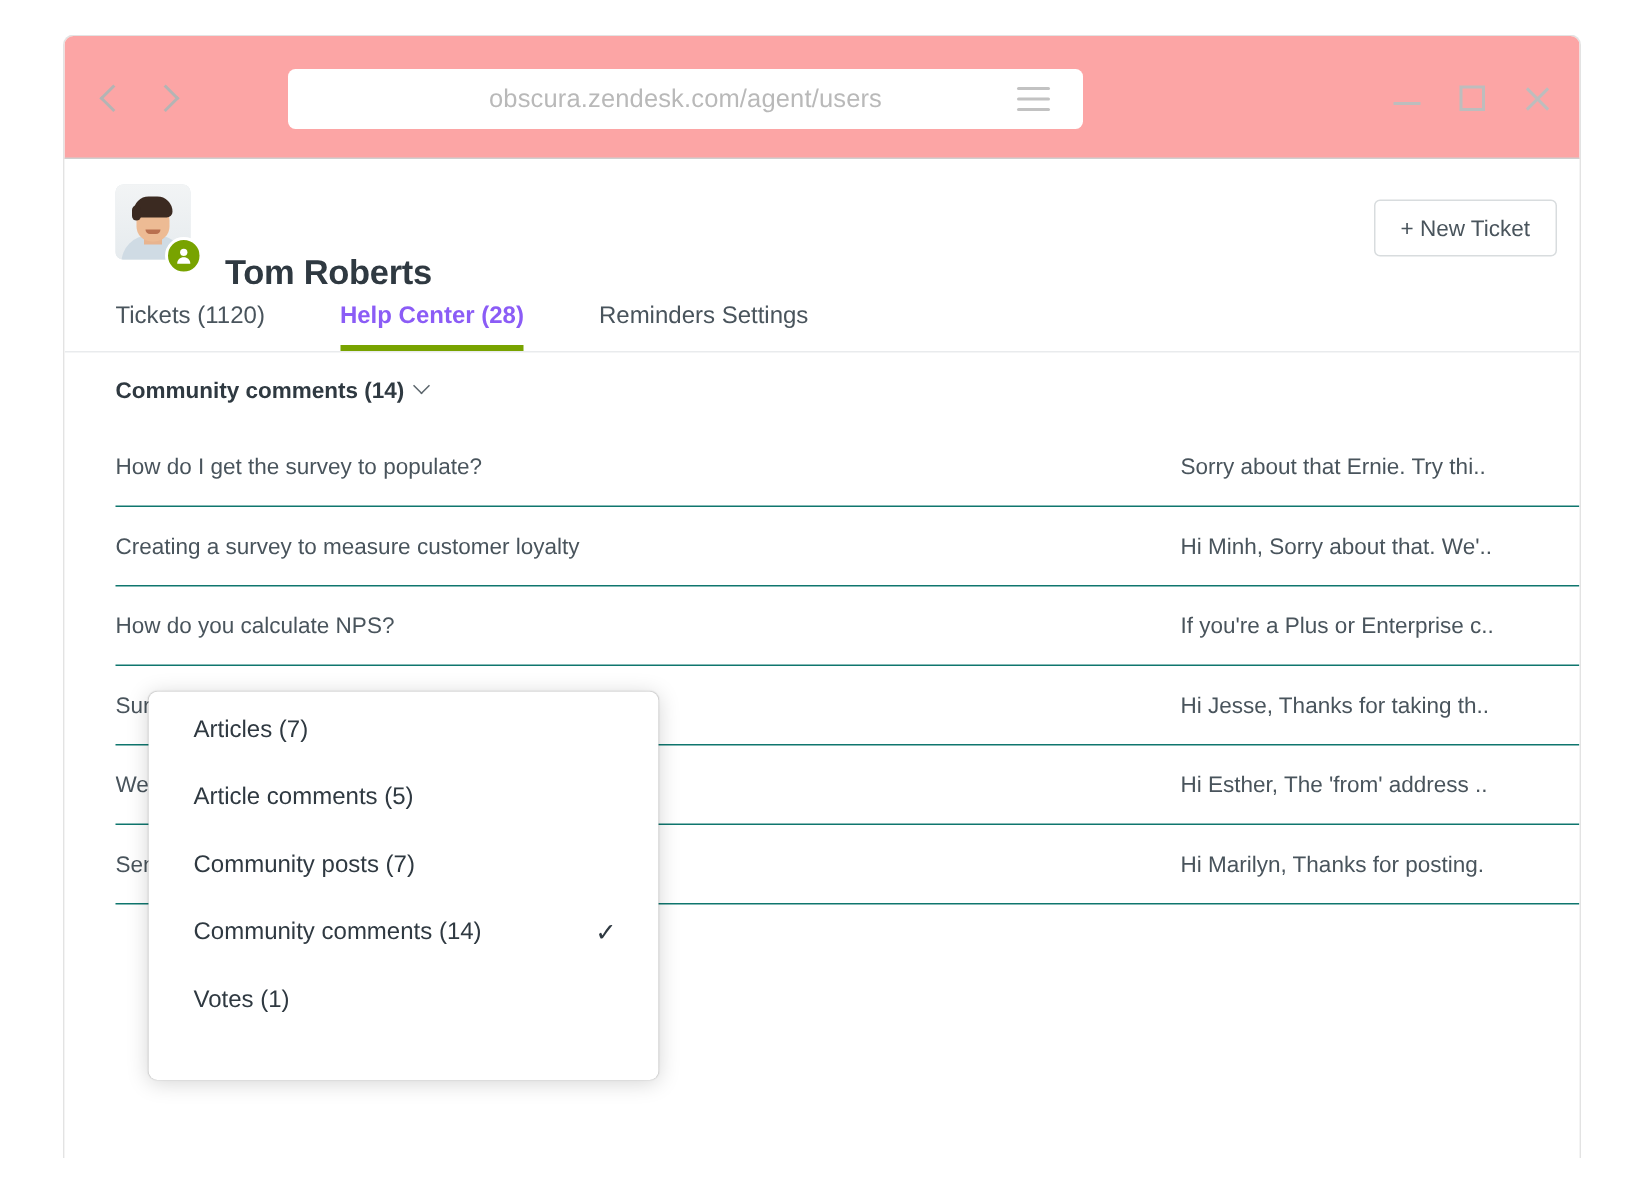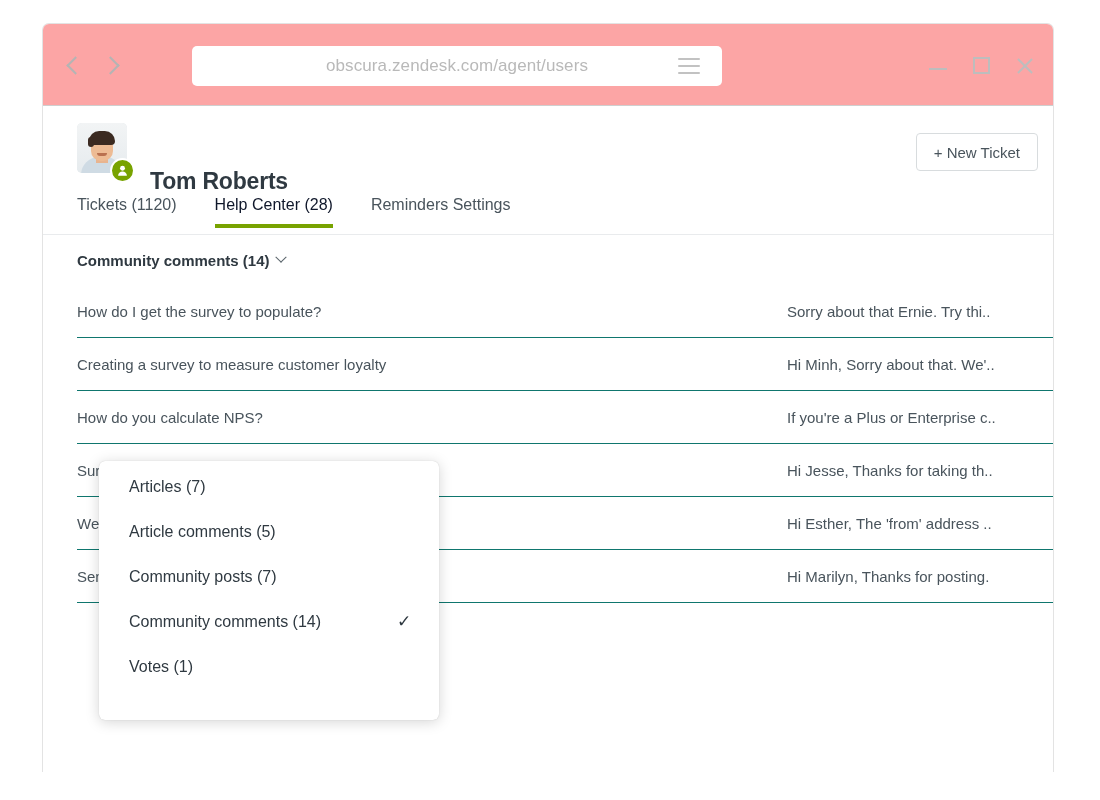--- a/index.html
+++ b/index.html
@@ -207,35 +207,35 @@
     white-space: nowrap;
   }
 
   
   .tabs {
     position: relative;
     height: 43px;
     border-bottom: 1px solid #e9ebed;
     padding-left: 34px;
     display: flex;
-    align-items: flex-start;
-    gap: 0;
+    align-items: flex-end;
+    gap: 12px;
   }
   .tab {
     position: relative;
     font-size: 16px;
     color: #49545c;
     padding: 4px 0 14px 0;
     margin-right: 38px;
     cursor: pointer;
     white-space: nowrap;
   }
   .tab.active {
-    font-weight: normal;
-    color: #0f172a;
+    font-weight: bold;
+    color: #8b5cf6;
   }
   .tab.active::after {
     content: "";
     position: absolute;
     left: 0;
     right: 0;
     bottom: 0;
     height: 4px;
     background: #78a300;
   }

